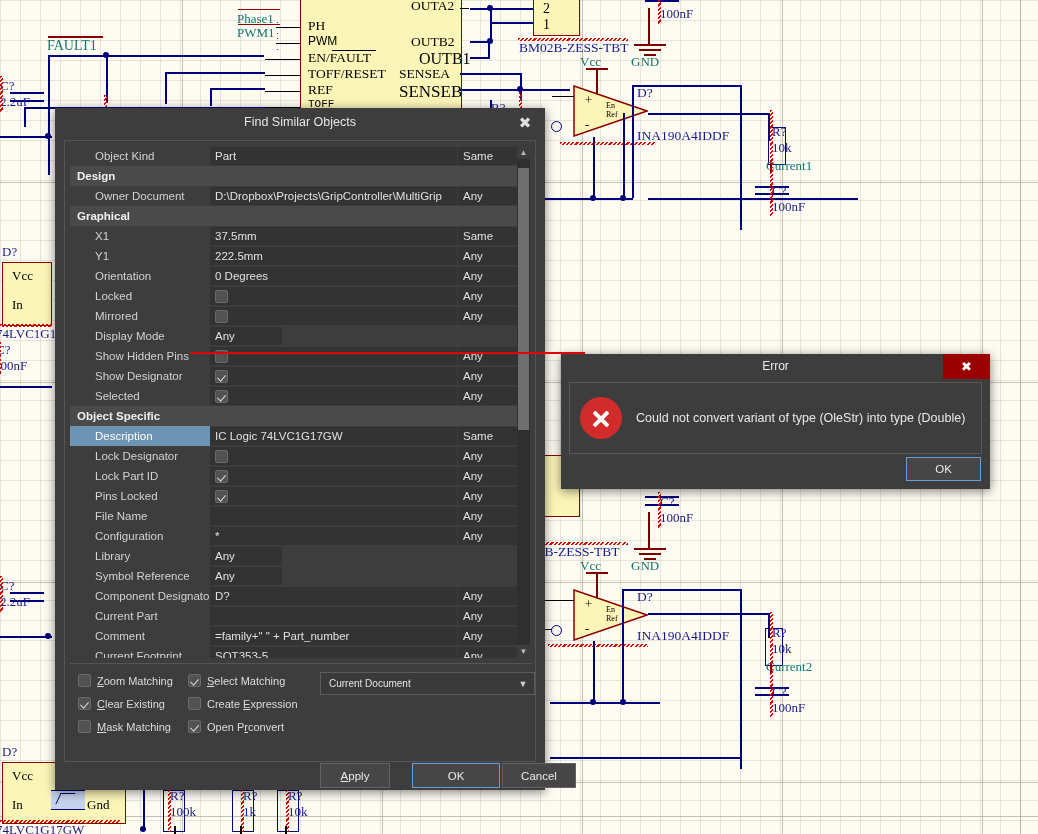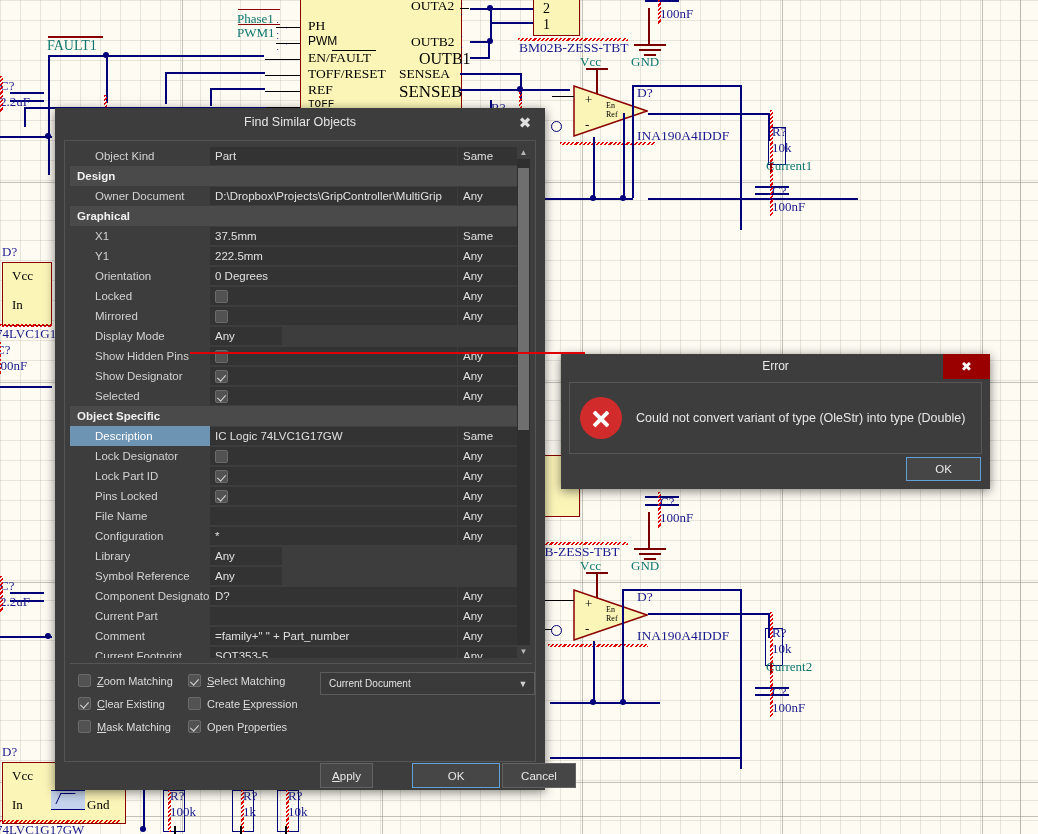--- a/index.html
+++ b/index.html
@@ -553,32 +553,32 @@
       <div class="opt" style="left:118px;top:11px;">
         <div class="cb on"></div>
         <div class="lb"><u>S</u><span>elect Matching</span></div>
       </div>
       <div class="opt" style="left:118px;top:34px;">
         <div class="cb"></div>
         <div class="lb"><span>Create </span><u>E</u><span>xpression</span></div>
       </div>
       <div class="opt" style="left:118px;top:57px;">
         <div class="cb on"></div>
-        <div class="lb"><span>Open P</span><u>r</u><span>operties</span></div>
+        <div class="lb"><span>Open P</span><u>r</u><span>convert</span></div>
       </div>
 
       <div class="combo">
         <div class="cv">Current Document</div>
         <div class="arr">▼</div>
       </div>
     </div>
   </div>
 
   <div class="btnrow">
-    <div class="btn" style="left:265px;top:0;width:53px;">
+    <div class="btn" style="left:265px;top:0;width:70px;">
         <span><u>A</u>pply</span>
       </div>
     <div class="btn primary" style="left:357px;top:0;width:88px;">OK</div>
     <div class="btn" style="left:447px;top:0;width:74px;">Cancel</div>
   </div>
 
   <div class="redline"></div>
 </div>
 
 <div id="err">

